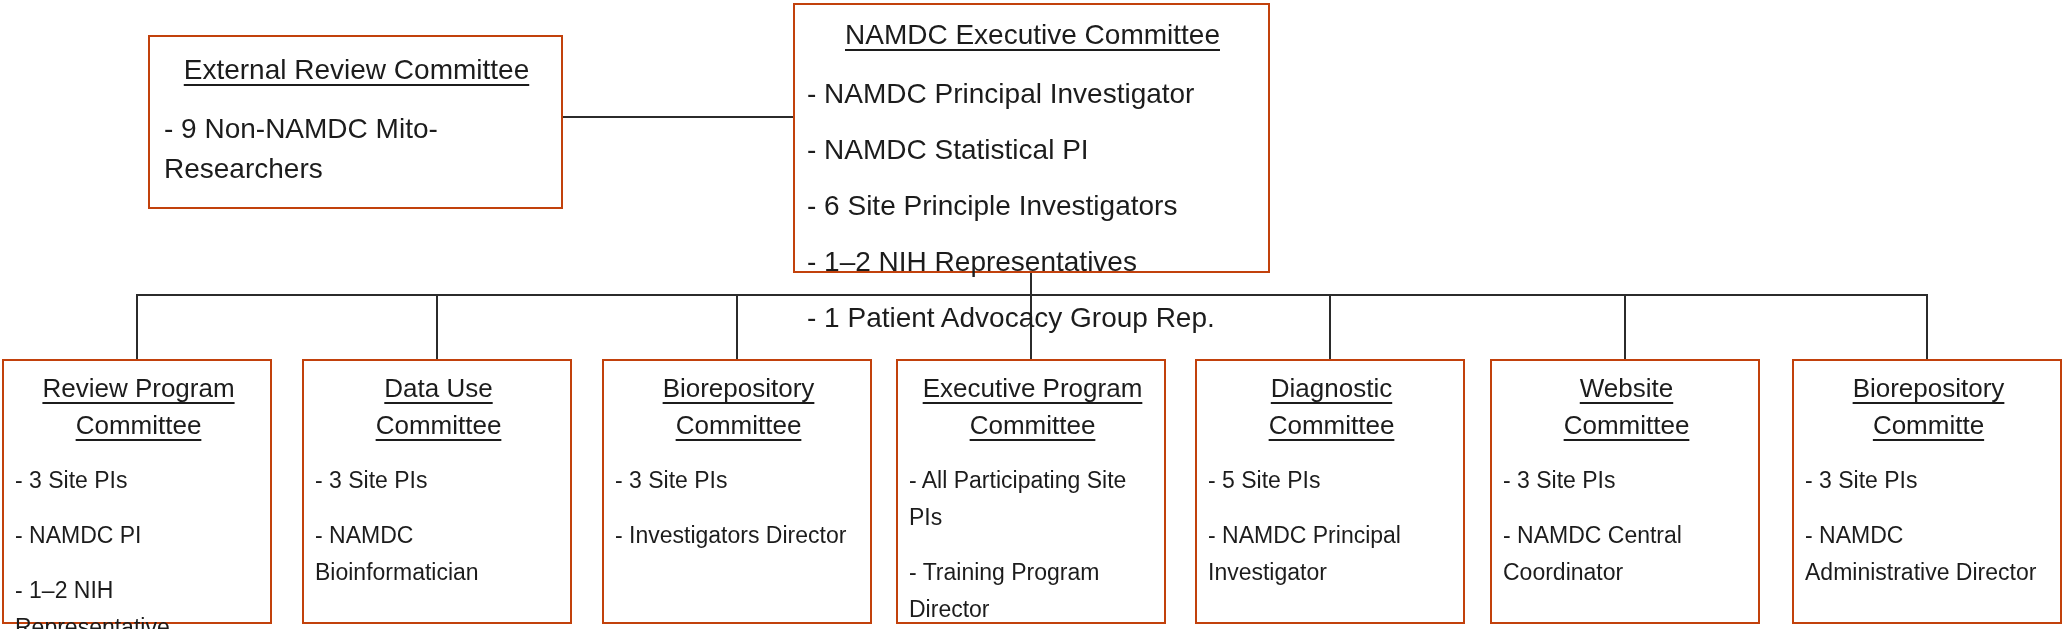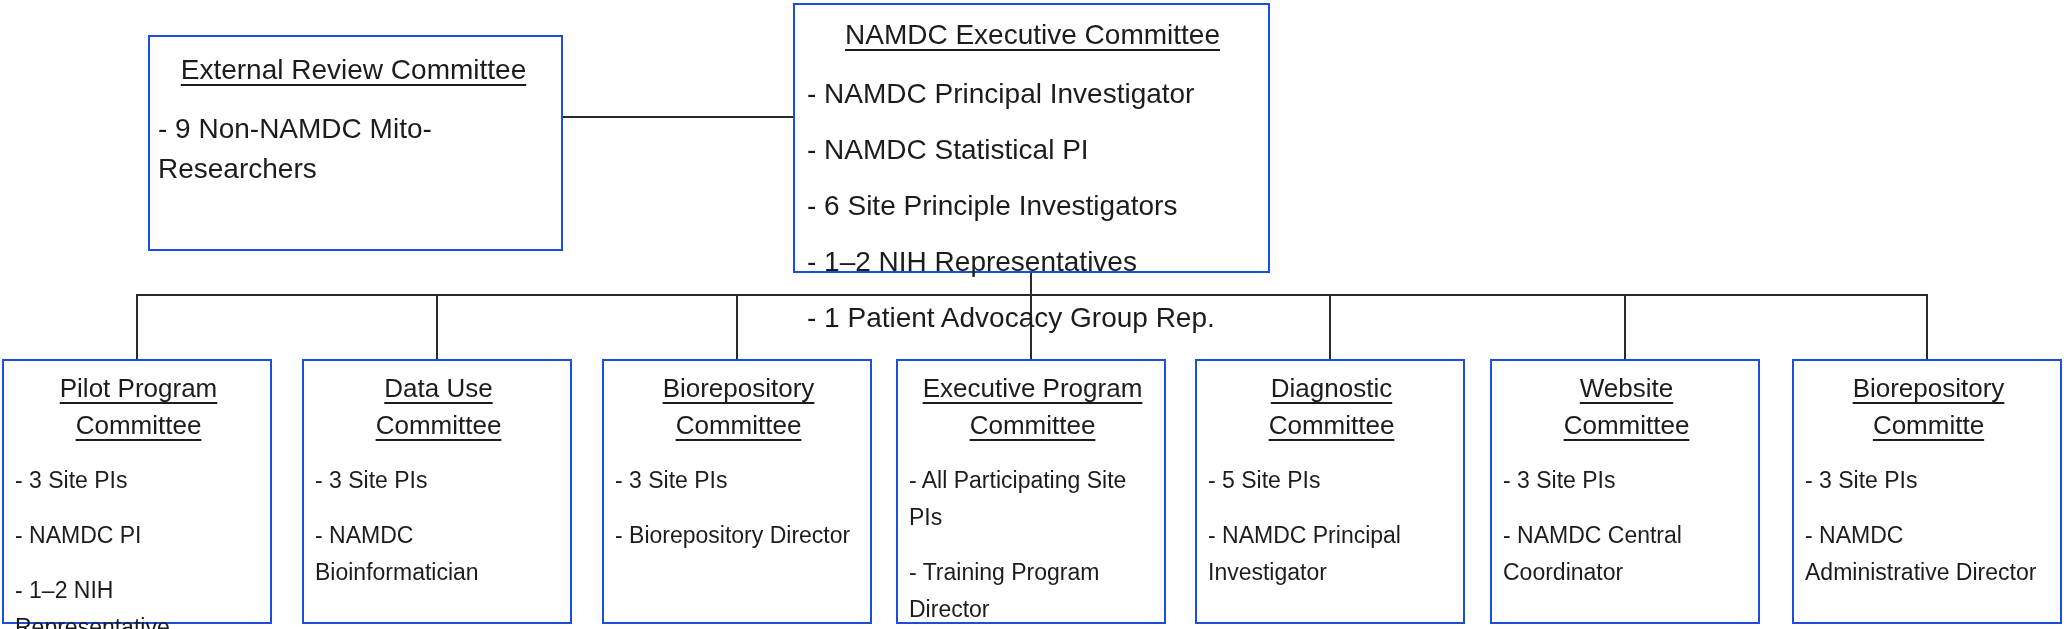--- a/index.html
+++ b/index.html
@@ -8,29 +8,29 @@
     width: 2069px;
     height: 629px;
     background: #ffffff;
     font-family: "Liberation Sans", "DejaVu Sans", sans-serif;
     color: #1c1c1c;
     overflow: hidden;
   }
   .box {
     position: absolute;
     background: #ffffff;
-    border: 2px solid #1d4ed8;
+    border: 2px solid #c2410c;
     box-sizing: border-box;
   }
   .conn {
     position: absolute;
     background: #2b2b2b;
   }
   
-  .b-ext { left: 148px; top: 35px; width: 415px; height: 216px; padding: 12px 12px 0 8px; }
+  .b-ext { left: 148px; top: 35px; width: 415px; height: 174px; padding: 12px 12px 0 14px; }
   .b-ext .title { font-size: 28px; line-height: 42px; }
   .b-ext .member { font-size: 28px; line-height: 40px; max-width: 365px; }
   
   .b-exec { left: 793px; top: 3px; width: 477px; height: 270px; padding: 8px 10px 0 12px; }
   .b-exec .title { font-size: 28px; line-height: 44px; }
   .b-exec .member { font-size: 28px; line-height: 38px; }
   
   .sub { top: 359px; width: 270px; height: 265px; padding: 9px 8px 0 11px; }
   .b-s1 { left: 2px; }
   .b-s2 { left: 302px; }
@@ -83,39 +83,39 @@
   <div class="box b-exec">
     <div class="title">NAMDC Executive Committee</div>
     <div class="member">- NAMDC Principal Investigator</div>
     <div class="member">- NAMDC Statistical PI</div>
     <div class="member">- 6 Site Principle Investigators</div>
     <div class="member">- 1–2 NIH Representatives</div>
     <div class="member">- 1 Patient Advocacy Group Rep.</div>
   </div>
 
   <div class="box sub b-s1">
-    <div class="title-line">Pilot Program</div>
+    <div class="title-line">Review Program</div>
     <div class="title-line">Committee</div>
     <div class="member">- 3 Site PIs</div>
     <div class="member">- NAMDC PI</div>
     <div class="member">- 1–2 NIH Representative</div>
   </div>
 
   <div class="box sub b-s2">
     <div class="title-line">Data Use</div>
     <div class="title-line">Committee</div>
     <div class="member">- 3 Site PIs</div>
     <div class="member">- NAMDC Bioinformatician</div>
   </div>
 
   <div class="box sub b-s3">
     <div class="title-line">Biorepository</div>
     <div class="title-line">Committee</div>
     <div class="member">- 3 Site PIs</div>
-    <div class="member">- Biorepository Director</div>
+    <div class="member">- Investigators Director</div>
   </div>
 
   <div class="box sub b-s4">
     <div class="title-line">Executive Program</div>
     <div class="title-line">Committee</div>
     <div class="member">- All Participating Site PIs</div>
     <div class="member">- Training Program Director</div>
   </div>
 
   <div class="box sub b-s5">

